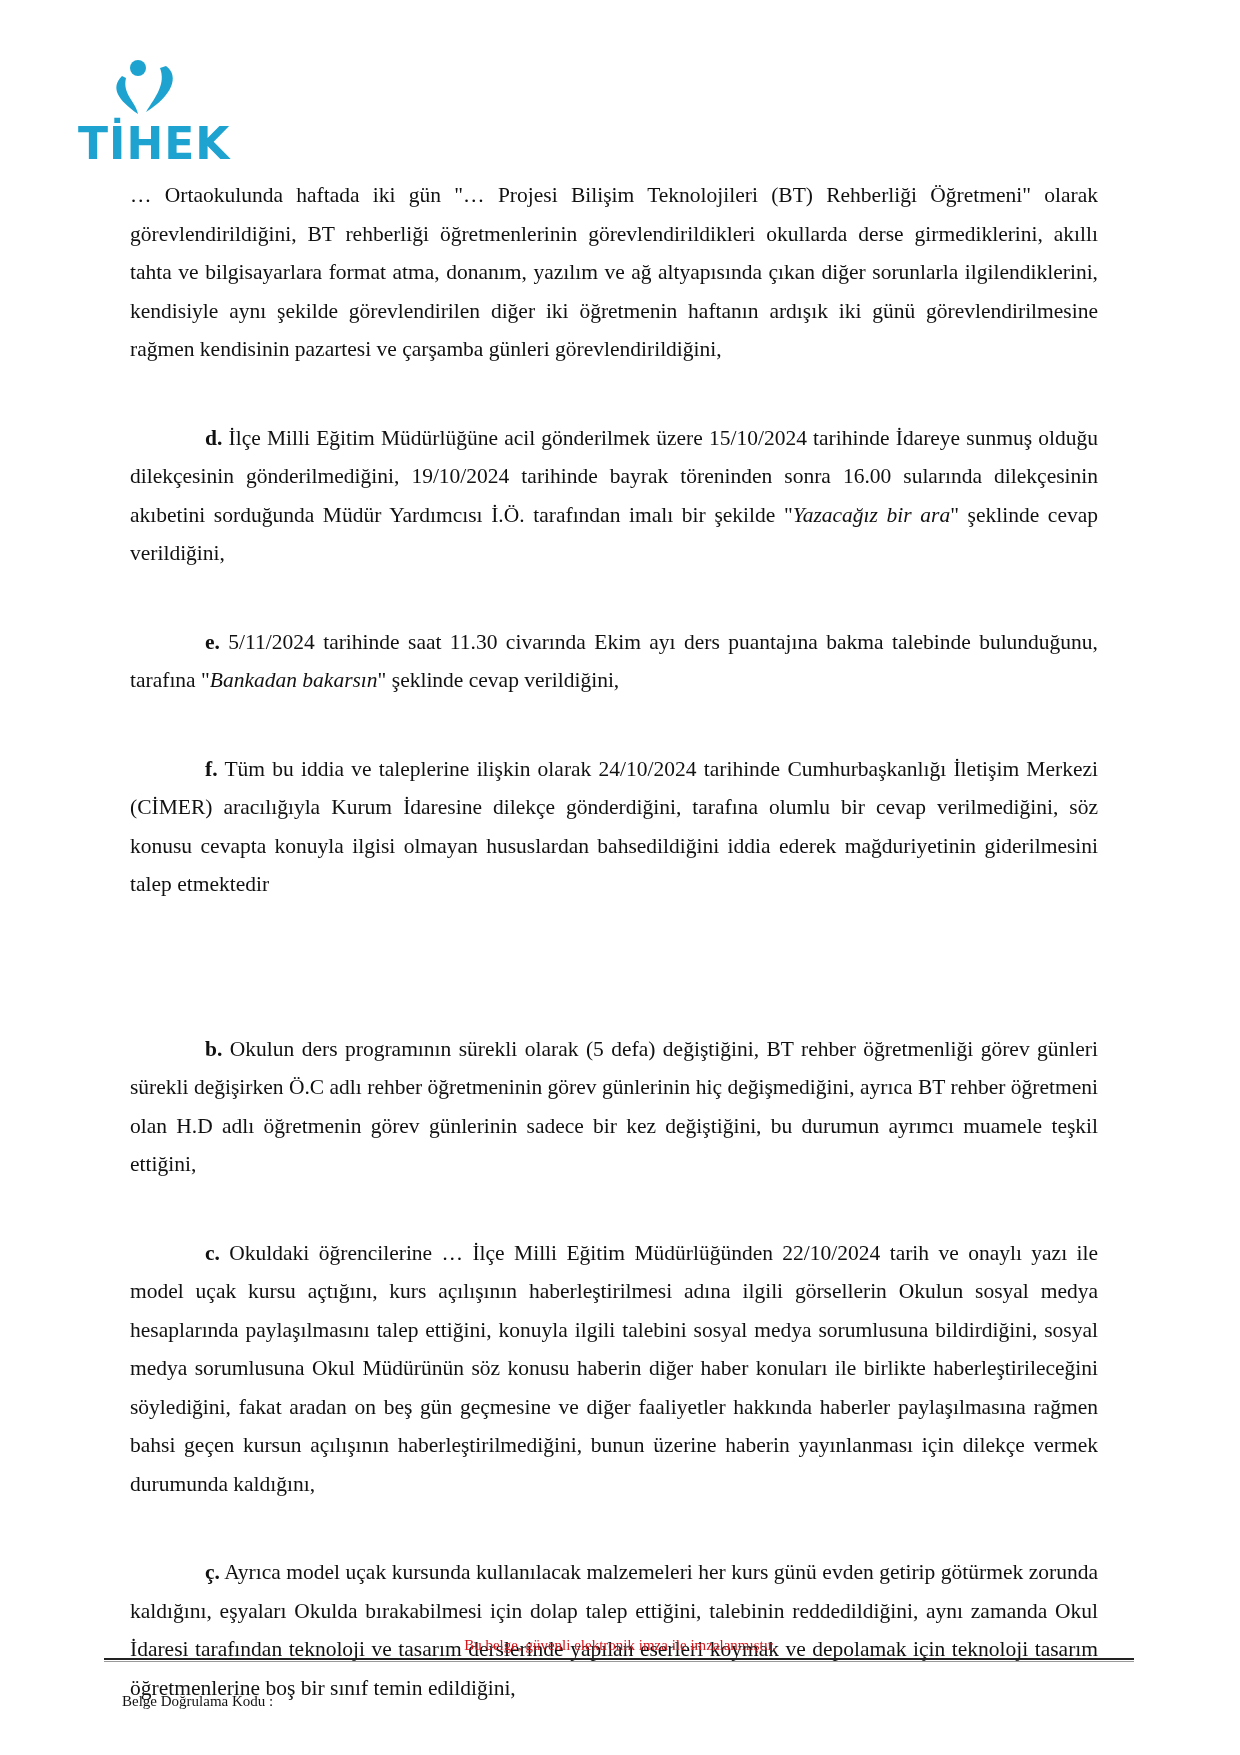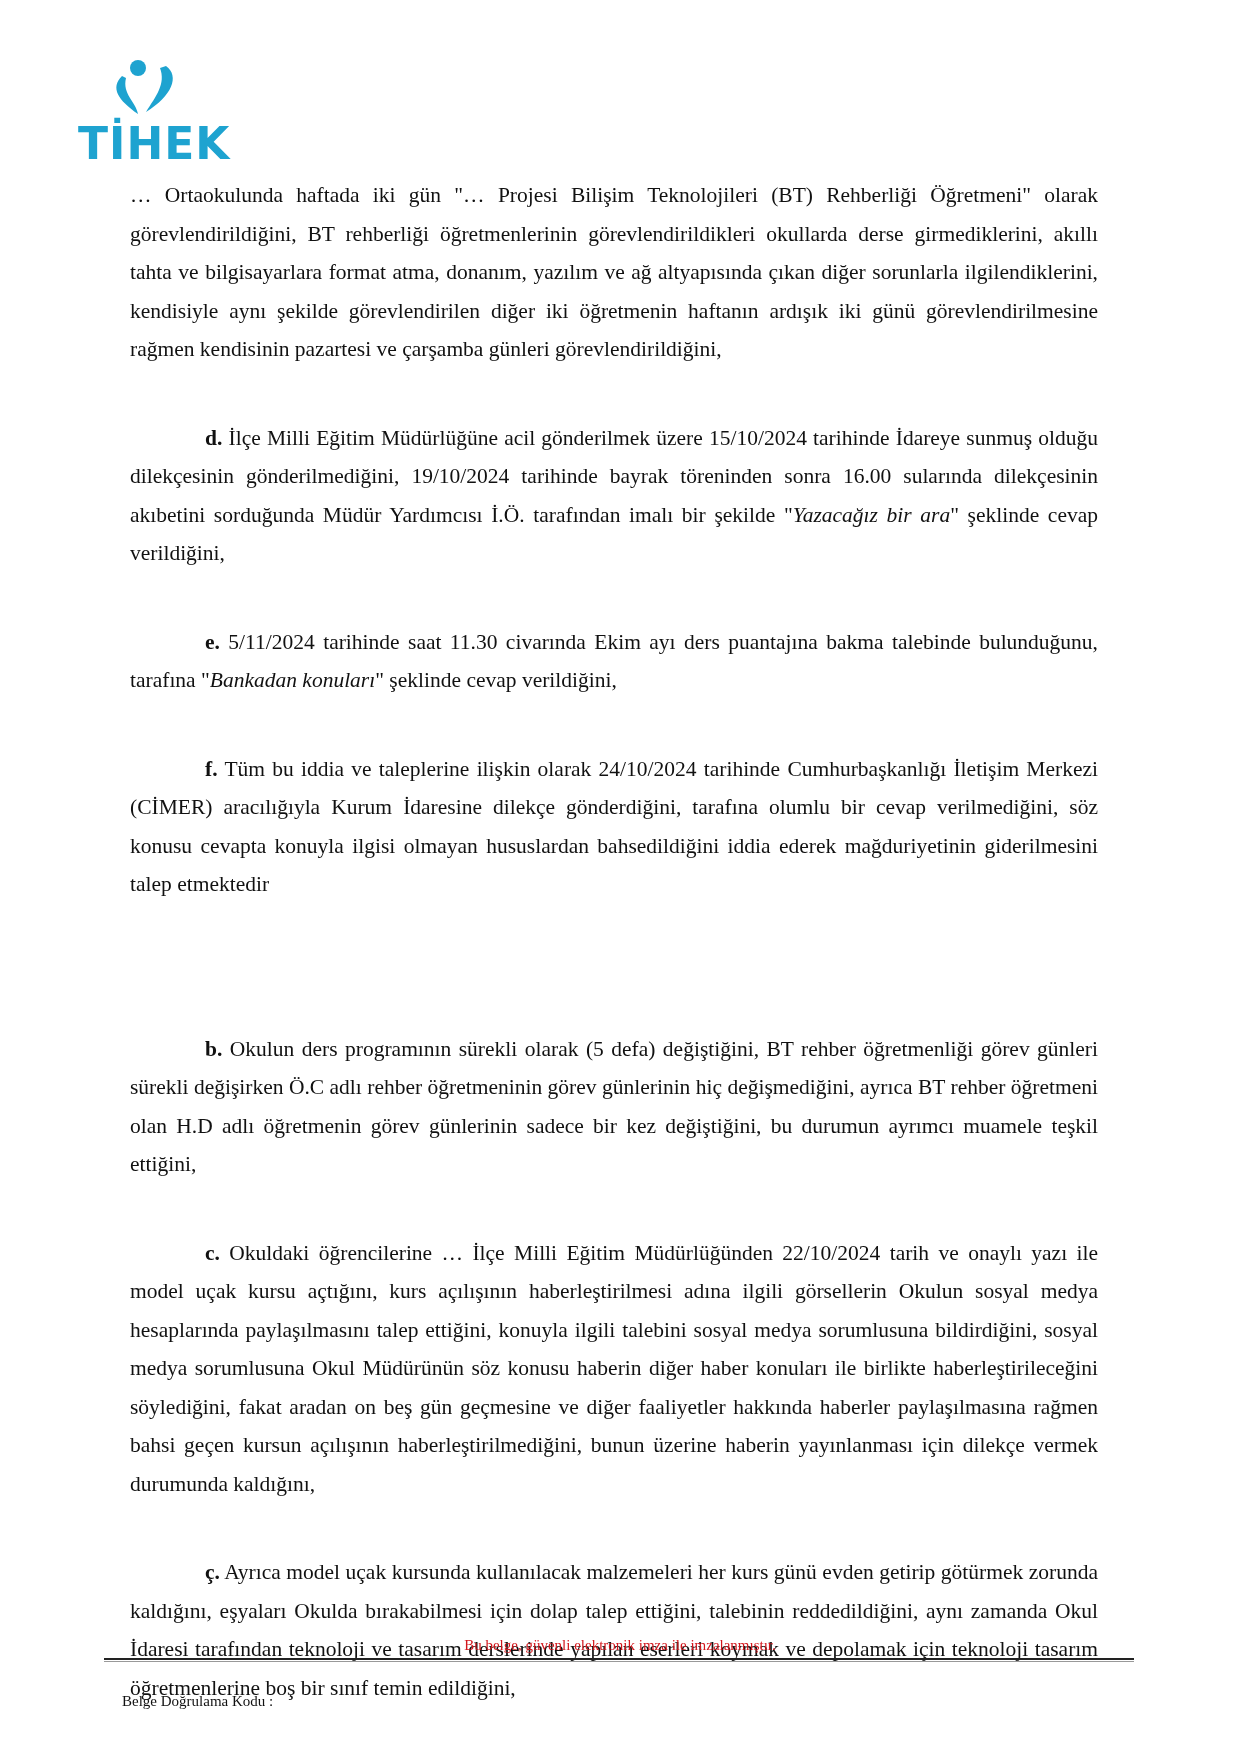--- a/index.html
+++ b/index.html
@@ -31,21 +31,21 @@
     <path d="M66 12 C 80 22, 72 42, 46 58 C 56 42, 66 30, 60 14 Z" fill="#1ea3d0"></path>
   </svg>
   <div class="logo-text">TİHEK</div>
 </div>
 
 <div class="content">
   <p>… Ortaokulunda haftada iki gün "… Projesi Bilişim Teknolojileri  (BT) Rehberliği Öğretmeni" olarak görevlendirildiğini, BT rehberliği öğretmenlerinin görevlendirildikleri  okullarda derse girmediklerini, akıllı tahta ve bilgisayarlara format atma, donanım, yazılım ve ağ altyapısında çıkan diğer sorunlarla ilgilendiklerini, kendisiyle aynı şekilde görevlendirilen diğer iki  öğretmenin haftanın ardışık iki günü görevlendirilmesine rağmen kendisinin pazartesi ve çarşamba günleri  görevlendirildiğini,</p>
   <div class="gap"></div>
   <p class="item"><span class="lbl">d.</span><span> İlçe Milli Eğitim Müdürlüğüne acil gönderilmek üzere 15/10/2024 tarihinde İdareye sunmuş olduğu dilekçesinin gönderilmediğini, 19/10/2024 tarihinde bayrak töreninden sonra 16.00 sularında dilekçesinin akıbetini sorduğunda Müdür Yardımcısı İ.Ö. tarafından imalı bir şekilde  "</span><em>Yazacağız bir ara</em><span>" şeklinde cevap verildiğini,</span></p>
   <div class="gap"></div>
-  <p class="item"><span class="lbl">e.</span><span> 5/11/2024 tarihinde saat 11.30 civarında Ekim ayı ders puantajına bakma talebinde bulunduğunu, tarafına "</span><em>Bankadan konuları</em><span>" şeklinde cevap verildiğini,</span></p>
+  <p class="item"><span class="lbl">e.</span><span> 5/11/2024 tarihinde saat 11.30 civarında Ekim ayı ders puantajına bakma talebinde bulunduğunu, tarafına "</span><em>Bankadan bakarsın</em><span>" şeklinde cevap verildiğini,</span></p>
   <div class="gap"></div>
   <p class="item"><span class="lbl">f.</span><span> Tüm bu iddia ve taleplerine ilişkin olarak 24/10/2024 tarihinde Cumhurbaşkanlığı İletişim Merkezi (CİMER) aracılığıyla Kurum İdaresine dilekçe gönderdiğini, tarafına olumlu bir cevap verilmediğini, söz konusu cevapta konuyla ilgisi olmayan hususlardan bahsedildiğini iddia ederek mağduriyetinin giderilmesini talep etmektedir</span></p>
   <div class="gap"></div>
   <div class="gap"></div>
   <div class="gap"></div>
   <p class="item"><span class="lbl">b.</span><span> Okulun ders programının sürekli olarak (5 defa) değiştiğini, BT rehber öğretmenliği görev günleri sürekli değişirken Ö.C adlı rehber öğretmeninin görev günlerinin hiç değişmediğini, ayrıca BT rehber öğretmeni olan H.D adlı öğretmenin görev günlerinin sadece bir kez değiştiğini, bu durumun ayrımcı muamele teşkil ettiğini,</span></p>
   <div class="gap"></div>
   <p class="item"><span class="lbl">c.</span><span>  Okuldaki öğrencilerine … İlçe Milli Eğitim Müdürlüğünden 22/10/2024 tarih ve onaylı  yazı ile model uçak kursu açtığını, kurs açılışının haberleştirilmesi adına ilgili görsellerin Okulun sosyal medya hesaplarında paylaşılmasını talep ettiğini, konuyla ilgili talebini sosyal medya sorumlusuna bildirdiğini, sosyal medya sorumlusuna Okul Müdürünün söz konusu haberin diğer haber konuları ile birlikte haberleştirileceğini söylediğini, fakat aradan on beş gün geçmesine ve diğer faaliyetler hakkında haberler paylaşılmasına rağmen bahsi geçen kursun açılışının haberleştirilmediğini, bunun üzerine haberin yayınlanması için dilekçe vermek durumunda kaldığını,</span></p>
   <div class="gap"></div>
   <p class="item"><span class="lbl">ç.</span><span> Ayrıca model uçak kursunda kullanılacak malzemeleri her kurs günü evden getirip götürmek zorunda kaldığını, eşyaları Okulda bırakabilmesi için dolap talep ettiğini, talebinin reddedildiğini, aynı zamanda Okul İdaresi tarafından teknoloji ve tasarım derslerinde yapılan eserleri koymak ve depolamak için teknoloji tasarım öğretmenlerine boş bir sınıf temin edildiğini,</span></p>

